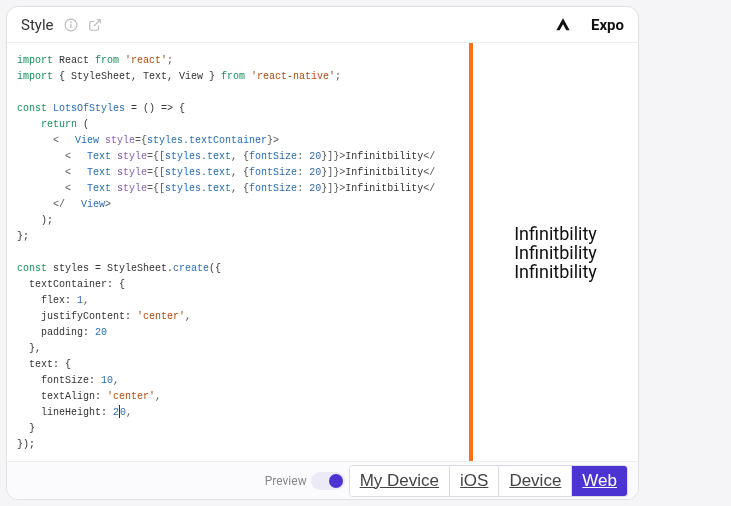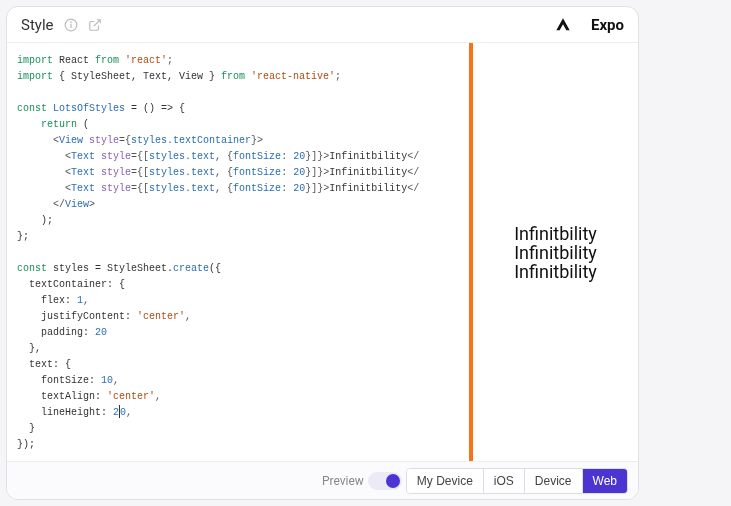--- a/index.html
+++ b/index.html
@@ -60,21 +60,21 @@
     font-size: 10px;
     line-height: 16px;
     color: #333;
     border-right: 4px solid #f97316;
     white-space: pre;
   }
   .code-pane .l { display: block; }
   .kw  { color: #1a8f5c; }
   .str { color: #b14a0f; }
   .id  { color: #333; }
-  .tag { color: #2a6db3; }
+  .tag { color: #2a6db3; margin-left: 16px; }
   .attr{ color: #8a5fb3; }
   .num { color: #2a6db3; }
   .punct{ color: #555; }
   .blue { color: #2a6db3; }
   .func { color: #2a6db3; }
   .cursor {
     border-left: 1px solid #333;
     display: inline-block;
     height: 13px;
     vertical-align: middle;
@@ -134,21 +134,22 @@
     overflow: hidden;
     font-size: 12px;
   }
   .seg button {
     border: none;
     background: #fff;
     padding: 5px 10px;
     color: #444;
     cursor: pointer;
     border-right: 1px solid #dcdce3;
-    font-size: 12px;
+    font-size: 17px;
+    text-decoration: underline;
   }
   .seg button:last-child { border-right: none; }
   .seg button.active {
     background: #4b34d1;
     color: #fff;
   }
 </style>
 </head>
 <body>
 

